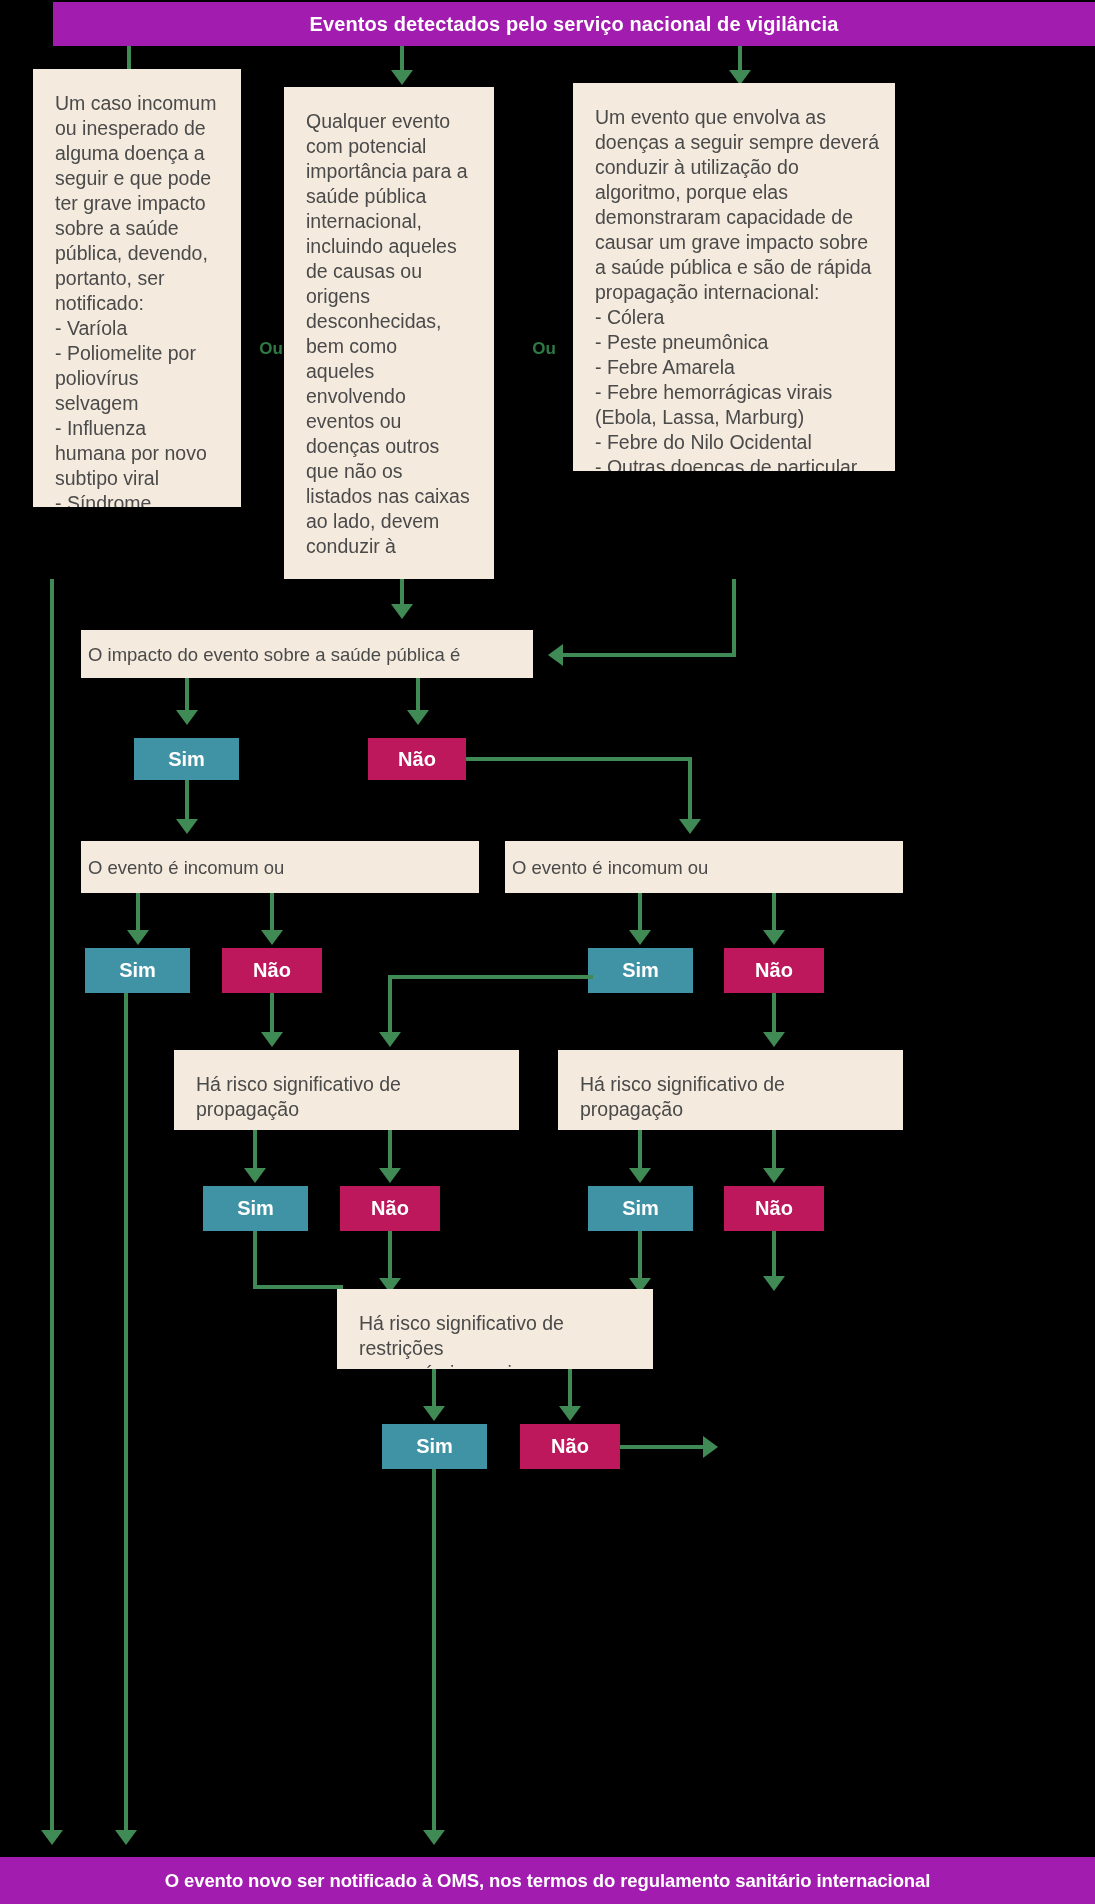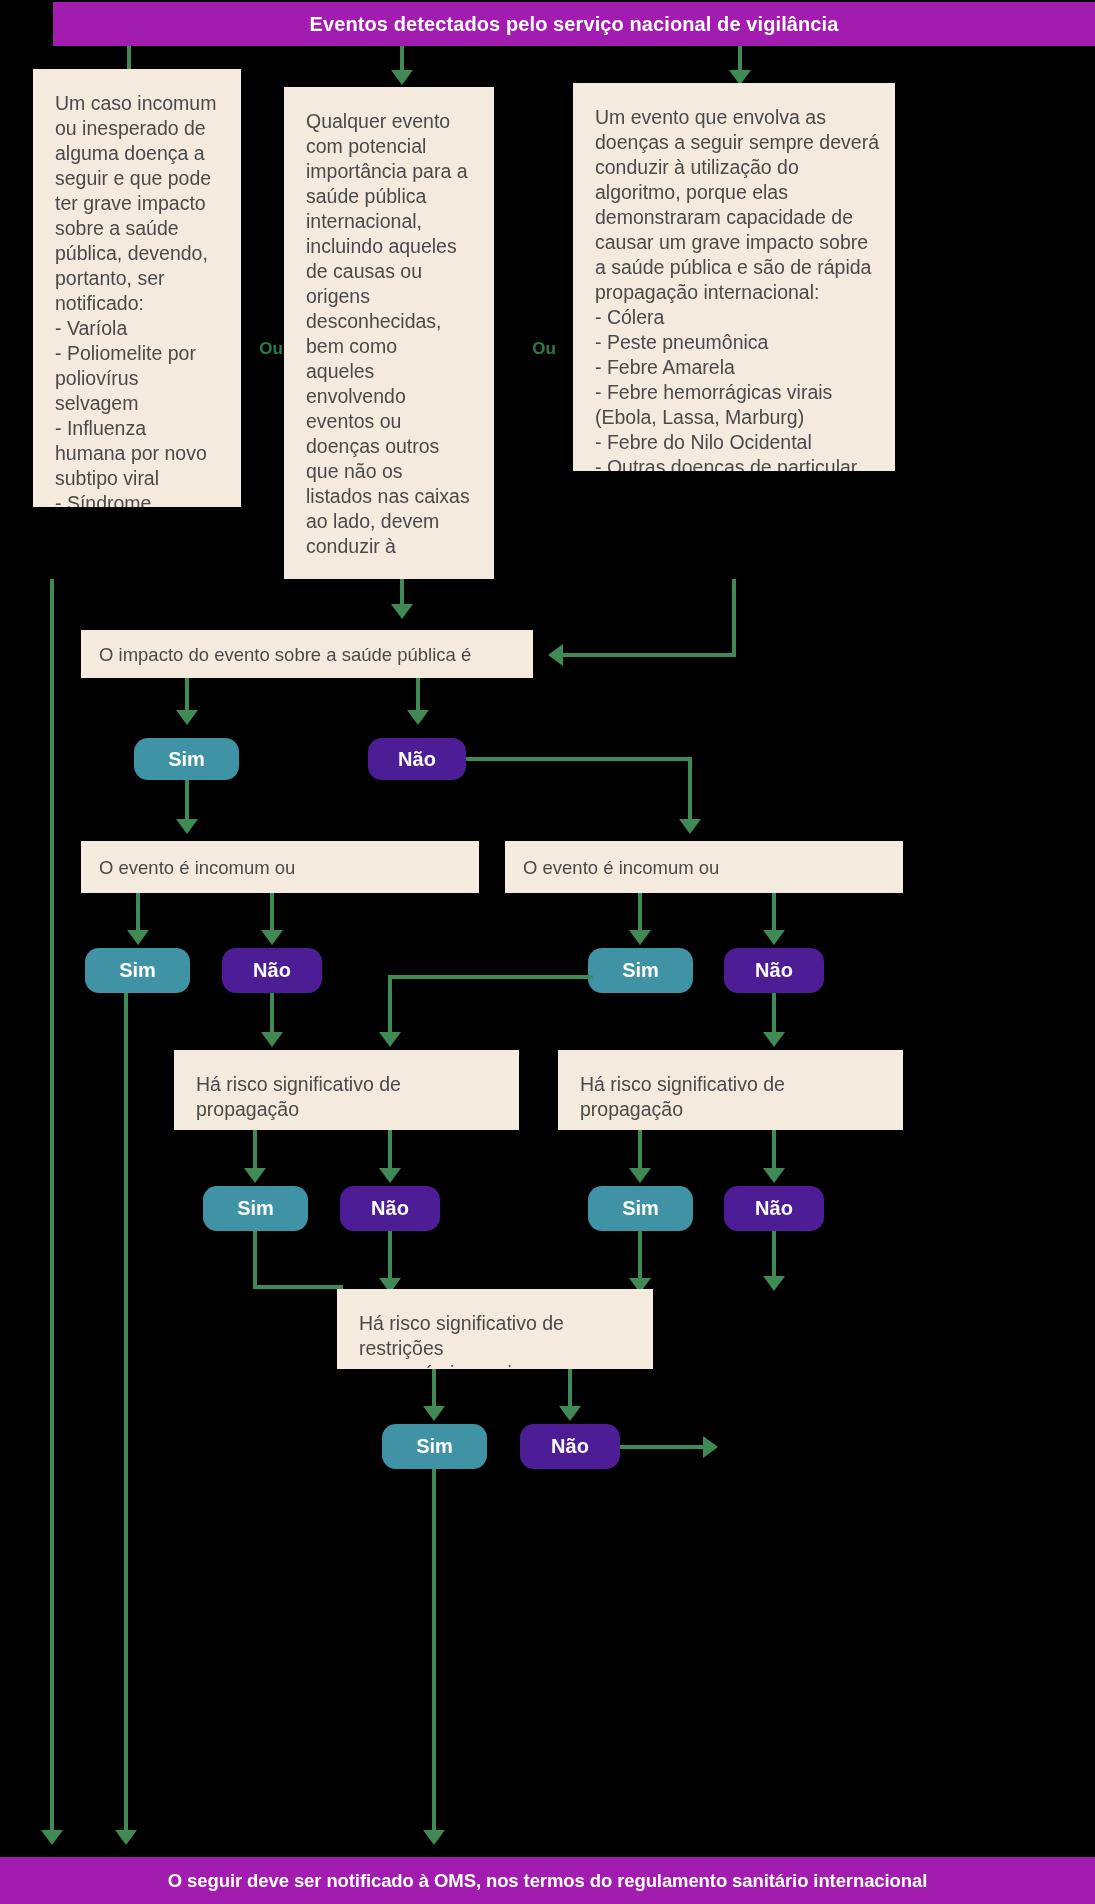--- a/index.html
+++ b/index.html
@@ -27,30 +27,30 @@
     background:#f4eade;color:#4a4a4a;
     font-size:19.5px;line-height:25px;
     padding:10px 14px;
     white-space:pre-line;
     overflow:hidden;
   }
   .cream.top{padding:22px 14px 10px 22px;}
   .cream.q{
     display:flex;align-items:center;
     font-size:18.5px;line-height:25px;
-    padding-left:18px;white-space:pre-line;
+    padding-left:7px;white-space:pre-line;
   }
 
   
   .chip{
     display:flex;align-items:center;justify-content:center;
-    color:#ffffff;font-weight:bold;font-size:20px;border-radius:14px;
+    color:#ffffff;font-weight:bold;font-size:20px;
   }
   .chip.sim{background:#3f93a4;}
-  .chip.nao{background:#4c1d95;}
+  .chip.nao{background:#be185d;}
 
   
   .dotted{
     border:3px dotted #2f6d8f;
     background:transparent;color:#6e6e6e;
     font-size:19.5px;line-height:25px;
     padding:14px 12px 10px 16px;
     white-space:pre-line;overflow:hidden;
     box-sizing:border-box;
   }
@@ -265,15 +265,15 @@
   <div class="abs chip sim" style="left:382px;top:1424px;width:105px;height:45px;">Sim</div>
   <div class="abs chip nao" style="left:520px;top:1424px;width:100px;height:45px;">Não</div>
 
   <div class="ln vl abs" style="left:432px;top:1469px;height:366px;"></div>
   <div class="arrow-d" style="left:423px;top:1830px;"></div>
 
   <div class="ln hl abs" style="left:620px;top:1445px;width:85px;"></div>
   <div class="arrow-r" style="left:703px;top:1436px;"></div>
 
 
-  <div class="abs bar footer-bar" style="left:0px;top:1857px;width:1095px;height:47px;">O seguir deve ser notificado à OMS, nos termos do regulamento sanitário internacional</div>
+  <div class="abs bar footer-bar" style="left:0px;top:1857px;width:1095px;height:47px;">O evento novo ser notificado à OMS, nos termos do regulamento sanitário internacional</div>
 
 </div>
 
 </body></html>

